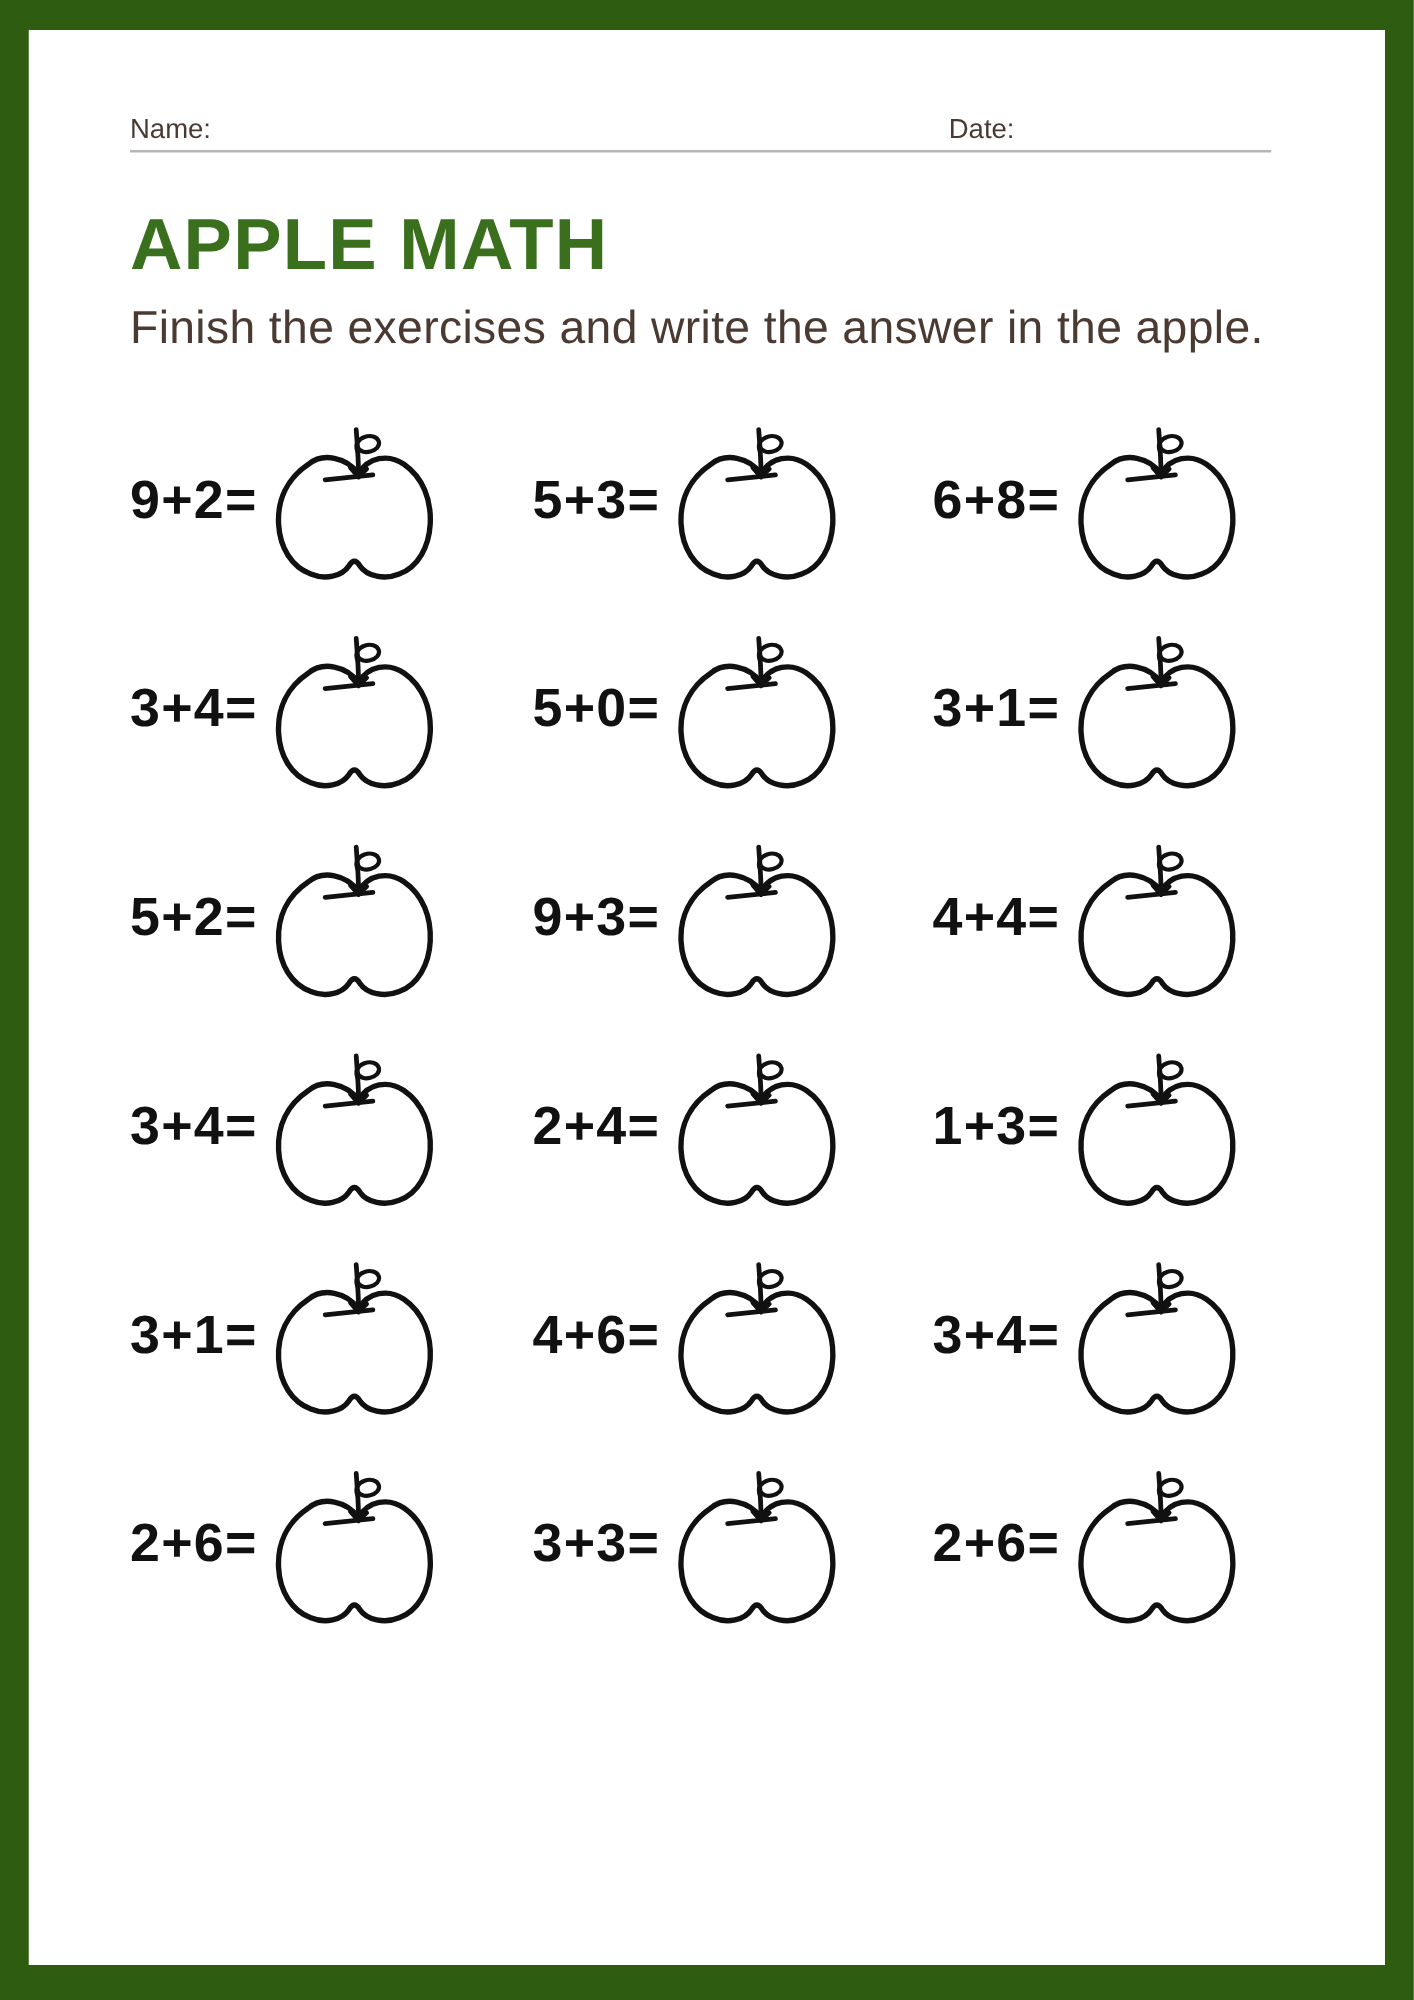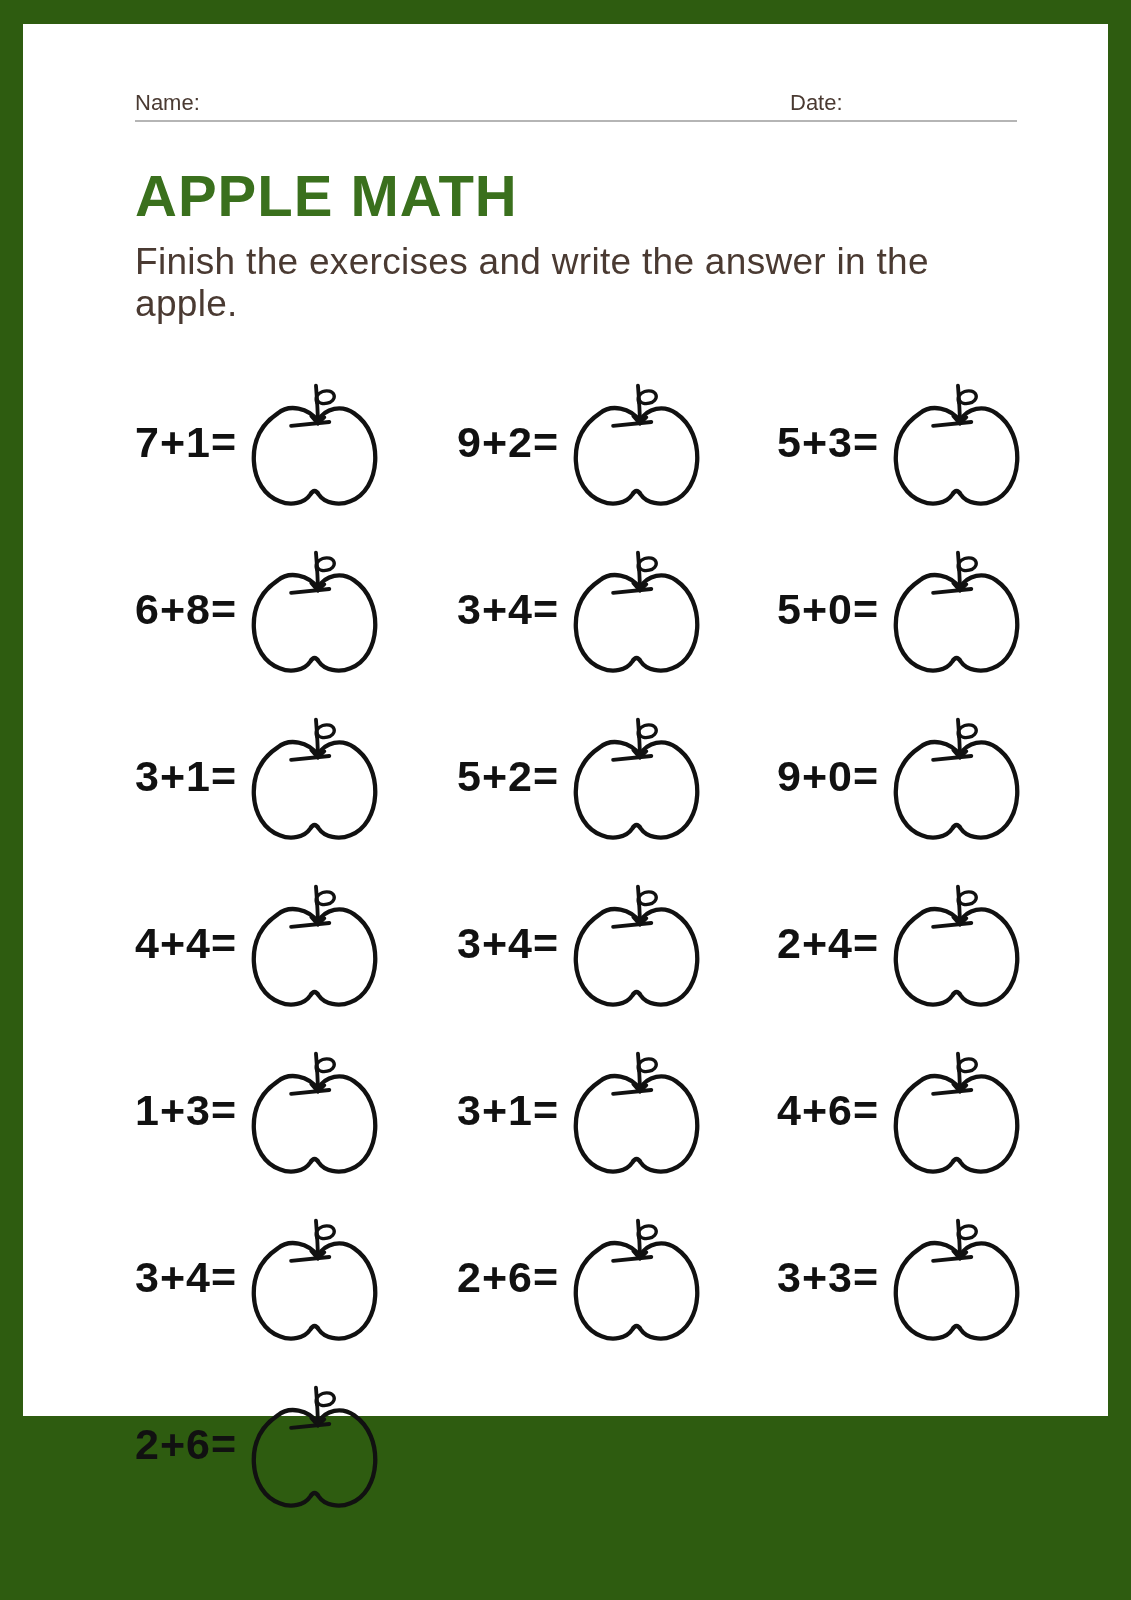--- a/index.html
+++ b/index.html
@@ -18,23 +18,23 @@
     position: relative;
     background: var(--border-green);
     font-family: "Liberation Sans", sans-serif;
     overflow: hidden;
   }
   .page {
     position: absolute;
     left: 23px;
     top: 24px;
     width: 1085px;
-    height: 1392px;
+    height: 1548px;
     background: var(--page-white);
-    padding: 0 91px 0 112px;
+    padding: 0 91px 0 81px;
   }
   .header-row {
     position: relative;
     margin-top: 66px;
     height: 32px;
     border-bottom: 2px solid var(--rule-gray);
     font-size: 22px;
     color: var(--text-brown);
   }
   .header-row .name { position: absolute; left: 0; top: 0; }
@@ -93,30 +93,20 @@
   <div class="header-row">
     <span class="name">Name:</span>
     <span class="date">Date:</span>
   </div>
 
   <h1 class="title">APPLE MATH</h1>
 
   <p class="subtitle">Finish the exercises and write the answer in the apple.</p>
 
   <div class="grid" id="grid">
-  <div class="cell">
-    <span class="prob">7+1=</span>
-    <svg class="apple" viewBox="0 0 138 134">
-      <path stroke-width="4" d="M70 7 C71 20, 72 32, 72 45"></path>
-      <path stroke-width="3.5" d="M71 25 C66 13, 86 8, 89 17 C91 25, 74 30, 71 21"></path>
-      <path stroke-width="3.5" d="M65 39 L72 47 L79 40"></path>
-      <path stroke-width="4" d="M44 49 L84 45"></path>
-      <path stroke-width="4.5" d="M72 44 C62 30 42 26 30 36 C12 48 4 66 5 86 C6 106 16 122 32 128 C44 133 58 130 64 121 C67 116 70 116 73 121 C79 130 94 133 106 128 C122 122 131 105 132 86 C133 66 126 47 110 36 C97 27 80 30 72 44"></path>
-    </svg>
-  </div>
 
   <div class="cell">
     <span class="prob">9+2=</span>
     <svg class="apple" viewBox="0 0 138 134">
       <path stroke-width="4" d="M70 7 C71 20, 72 32, 72 45"></path>
       <path stroke-width="3.5" d="M71 25 C66 13, 86 8, 89 17 C91 25, 74 30, 71 21"></path>
       <path stroke-width="3.5" d="M65 39 L72 47 L79 40"></path>
       <path stroke-width="4" d="M44 49 L84 45"></path>
       <path stroke-width="4.5" d="M72 44 C62 30 42 26 30 36 C12 48 4 66 5 86 C6 106 16 122 32 128 C44 133 58 130 64 121 C67 116 70 116 73 121 C79 130 94 133 106 128 C122 122 131 105 132 86 C133 66 126 47 110 36 C97 27 80 30 72 44"></path>
     </svg>
@@ -183,21 +173,21 @@
     <svg class="apple" viewBox="0 0 138 134">
       <path stroke-width="4" d="M70 7 C71 20, 72 32, 72 45"></path>
       <path stroke-width="3.5" d="M71 25 C66 13, 86 8, 89 17 C91 25, 74 30, 71 21"></path>
       <path stroke-width="3.5" d="M65 39 L72 47 L79 40"></path>
       <path stroke-width="4" d="M44 49 L84 45"></path>
       <path stroke-width="4.5" d="M72 44 C62 30 42 26 30 36 C12 48 4 66 5 86 C6 106 16 122 32 128 C44 133 58 130 64 121 C67 116 70 116 73 121 C79 130 94 133 106 128 C122 122 131 105 132 86 C133 66 126 47 110 36 C97 27 80 30 72 44"></path>
     </svg>
   </div>
 
   <div class="cell">
-    <span class="prob">9+0=</span>
+    <span class="prob">9+3=</span>
     <svg class="apple" viewBox="0 0 138 134">
       <path stroke-width="4" d="M70 7 C71 20, 72 32, 72 45"></path>
       <path stroke-width="3.5" d="M71 25 C66 13, 86 8, 89 17 C91 25, 74 30, 71 21"></path>
       <path stroke-width="3.5" d="M65 39 L72 47 L79 40"></path>
       <path stroke-width="4" d="M44 49 L84 45"></path>
       <path stroke-width="4.5" d="M72 44 C62 30 42 26 30 36 C12 48 4 66 5 86 C6 106 16 122 32 128 C44 133 58 130 64 121 C67 116 70 116 73 121 C79 130 94 133 106 128 C122 122 131 105 132 86 C133 66 126 47 110 36 C97 27 80 30 72 44"></path>
     </svg>
   </div>
 
   <div class="cell">

